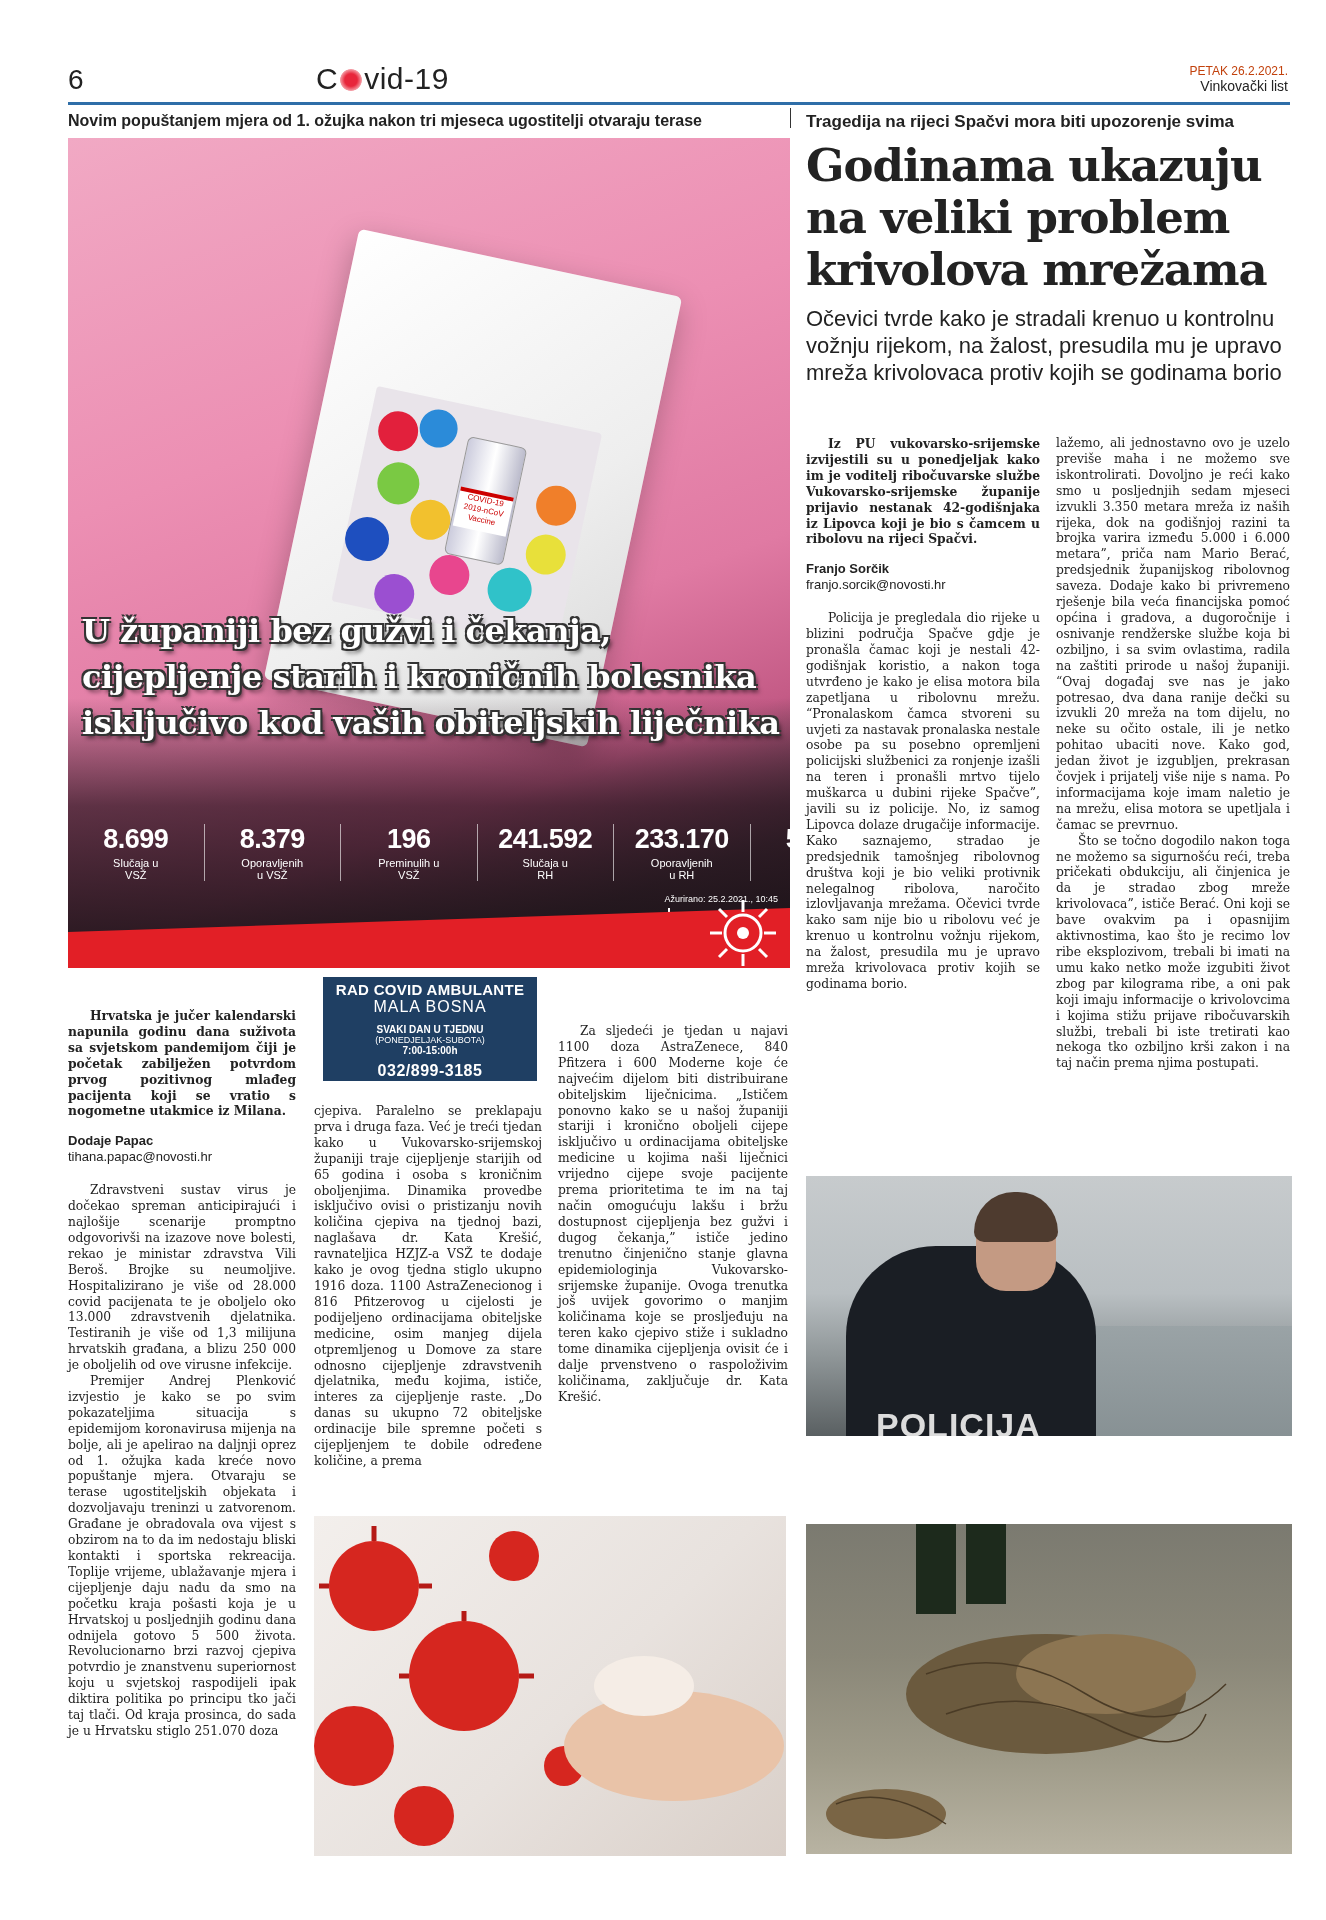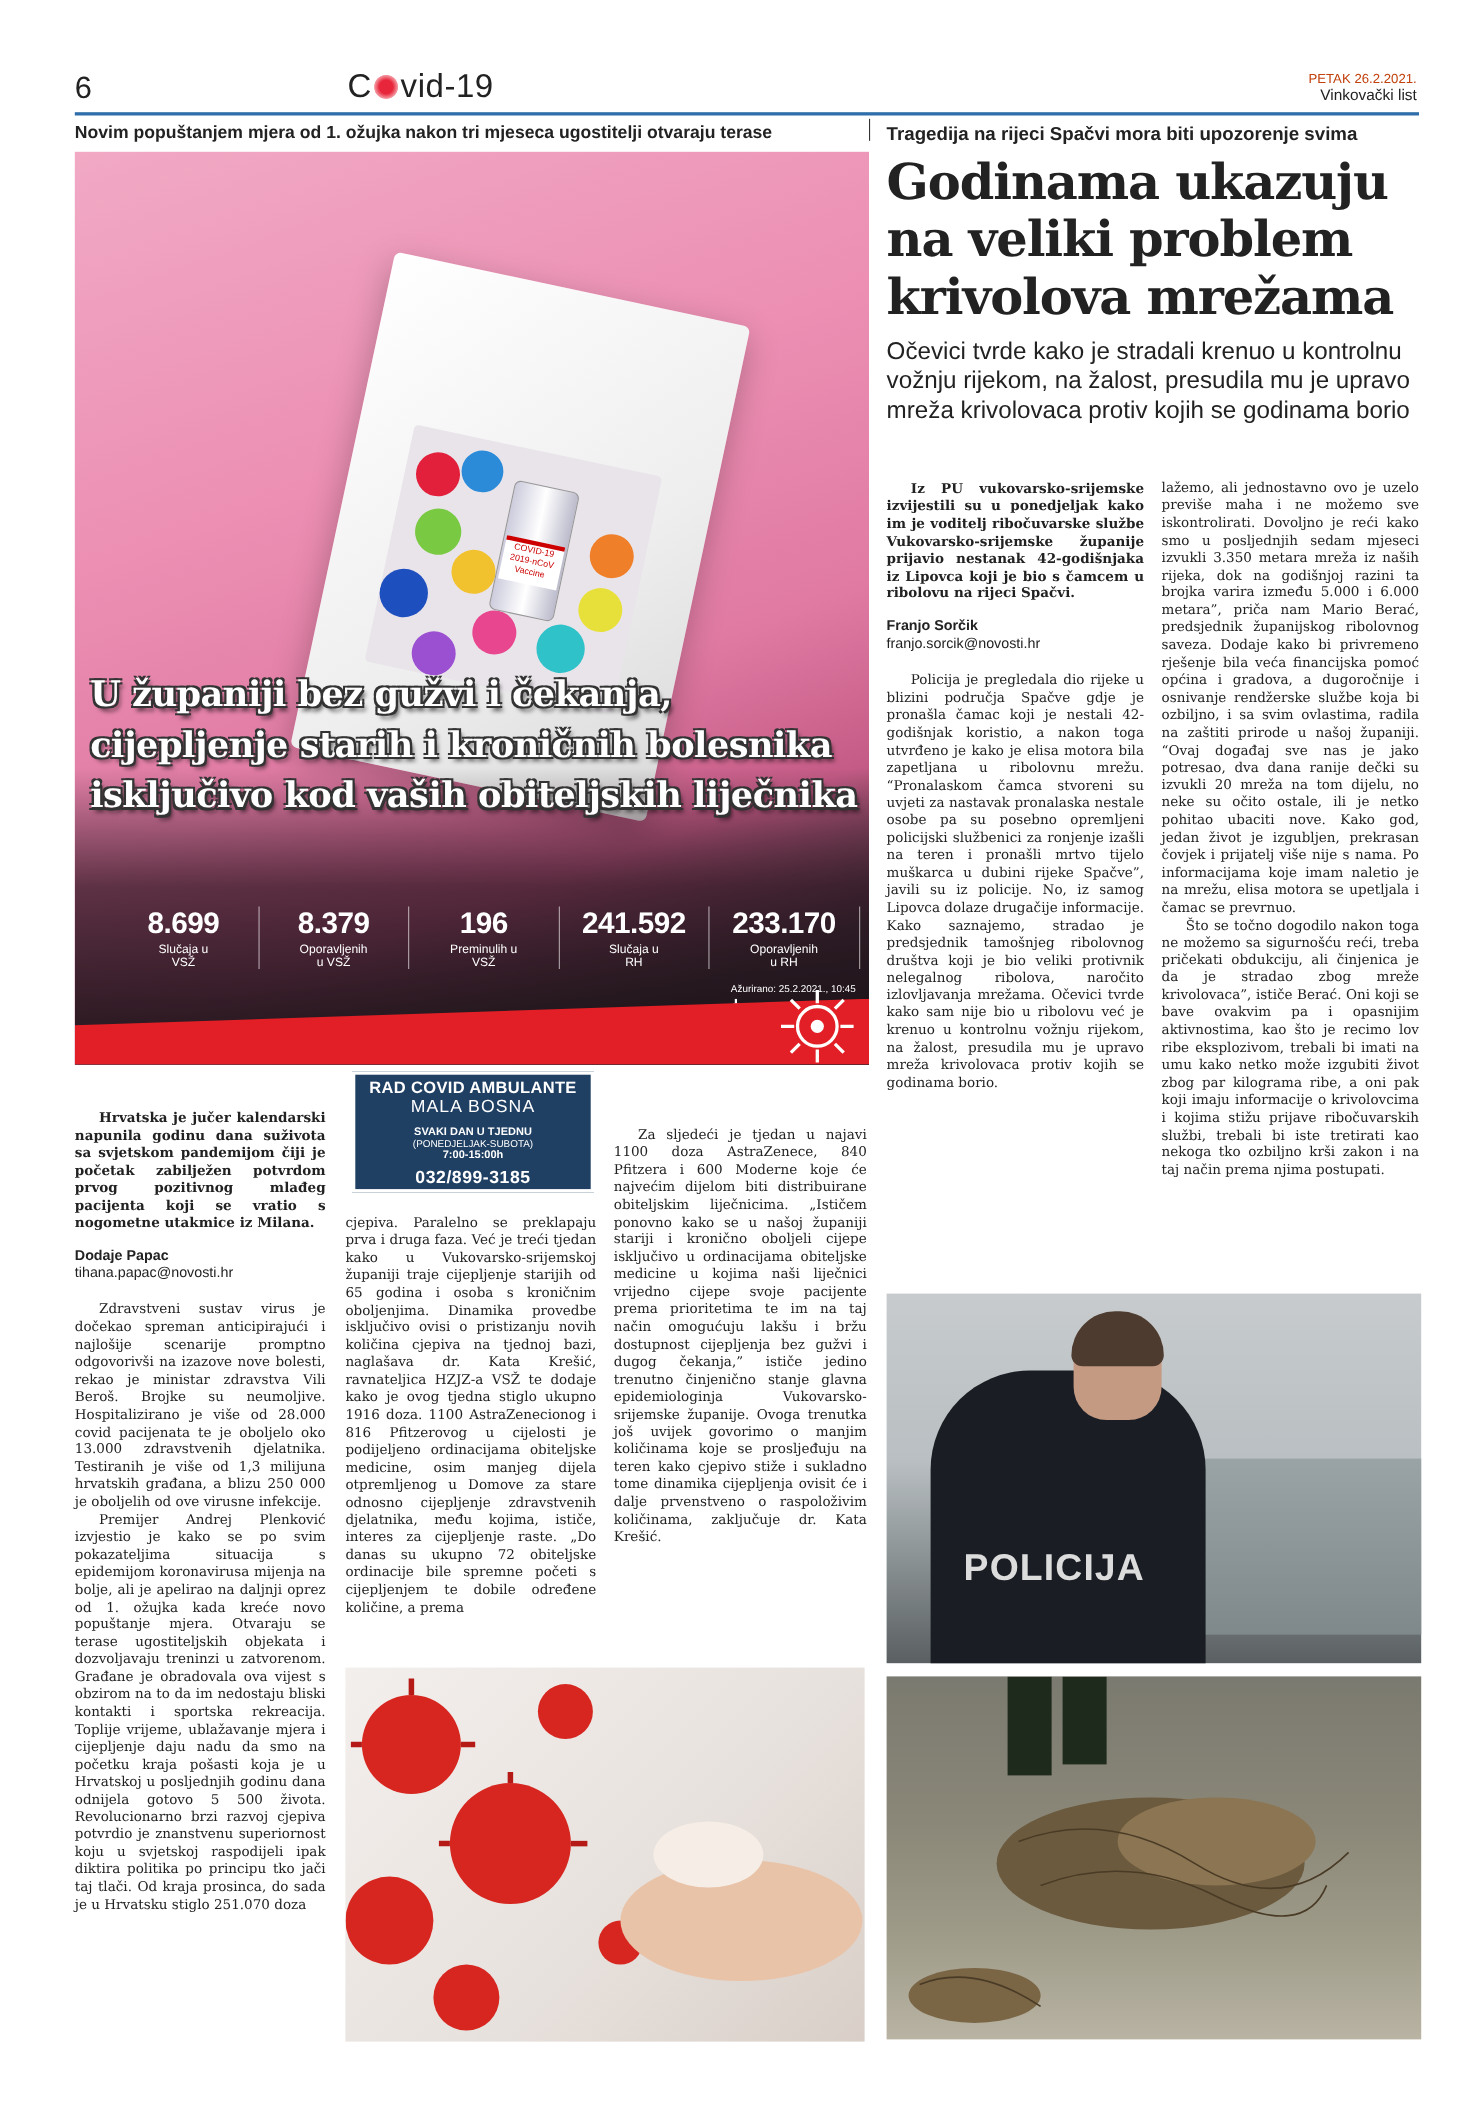--- a/index.html
+++ b/index.html
@@ -24,21 +24,21 @@
           background: linear-gradient(160deg, #f1a9c4 0%, #ec8fb3 35%, #e07aa3 60%, #c45b86 75%, #4a3440 88%, #201820 100%); }
   .box { position: absolute; left: 240px; top: 120px; width: 330px; height: 460px; transform: rotate(12deg);
          background: linear-gradient(135deg, #ffffff 0%, #eeeeee 60%, #d9d9d9 100%); border-radius: 6px; box-shadow: 0 10px 30px rgba(0,0,0,0.25); }
   .box-inner { position: absolute; left: 50px; top: 150px; width: 230px; height: 220px; background: #e9e4ea; border-radius: 4px; overflow: hidden; }
   .pom { position: absolute; border-radius: 50%; }
   .vial { position: absolute; left: 100px; top: 30px; width: 60px; height: 120px; background: linear-gradient(90deg, #ccd 0%, #fff 50%, #bbc 100%); border-radius: 6px; border: 1px solid #999; }
   .vial-label { position: absolute; left: 2px; top: 50px; width: 54px; height: 40px; background: #fff; border-top: 4px solid #c00; font-family: "Liberation Sans", sans-serif; font-size: 8px; color: #c00; text-align: center; line-height: 10px; }
   .hero-shade { position: absolute; left: 0; top: 560px; width: 100%; height: 270px; background: linear-gradient(180deg, rgba(40,20,30,0) 0%, rgba(40,20,30,0.7) 40%, rgba(25,18,22,0.95) 100%); }
   .hero-title { position: absolute; left: 14px; top: 470px; width: 700px; font-family: "DejaVu Serif", serif; font-size: 32px; line-height: 46px; color: #fff; font-weight: bold;
                 text-shadow: -2px -2px 0 #333, 2px -2px 0 #333, -2px 2px 0 #333, 2px 2px 0 #333, 3px 4px 4px rgba(0,0,0,0.6); letter-spacing: -0.5px; }
-  .stats { position: absolute; left: 0; top: 686px; width: 818px; display: flex; justify-content: space-around; margin-left: 31px; }
+  .stats { position: absolute; left: 0; top: 686px; width: 818px; display: flex; justify-content: space-around; }
   .stat { flex: 1; text-align: center; color: #fff; font-family: "Liberation Sans", sans-serif; border-right: 1px solid rgba(255,255,255,0.6); }
   .stat:last-child { border-right: none; }
   .stat-value { font-size: 27px; font-weight: bold; letter-spacing: -0.5px; }
   .stat-label { font-size: 11px; line-height: 12px; margin-top: 2px; white-space: pre-line; }
   .updated { position: absolute; right: 12px; top: 756px; color: #fff; font-family: "Liberation Sans", sans-serif; font-size: 9px; }
   .red-band { position: absolute; left: 0; top: 770px; width: 722px; height: 60px; background: #e21f26; clip-path: polygon(0 40%, 100% 0, 100% 100%, 0 100%); }
   .virus-icon { position: absolute; }
   .virus-icon svg { display: block; }
 
   
@@ -56,21 +56,21 @@
   .lead { font-weight: bold; }
   .author { font-family: "Liberation Sans", sans-serif; font-weight: bold; font-size: 13px; margin-top: 14px; }
   .email { font-family: "Liberation Sans", sans-serif; font-size: 13px; margin-bottom: 18px; }
 
   .right-title { position: absolute; left: 806px; top: 140px; width: 500px; font-family: "DejaVu Serif", serif; font-weight: bold; font-size: 45px; line-height: 52px; color: #222; letter-spacing: -1px; }
   .right-sub { position: absolute; left: 806px; top: 305px; width: 500px; font-family: "Liberation Sans", sans-serif; font-size: 22px; line-height: 27px; color: #222; }
 
   
   .photo-virus { position: absolute; left: 314px; top: 1516px; width: 472px; height: 340px; overflow: hidden;
                  background: linear-gradient(135deg, #f3efec 0%, #e8e2de 55%, #d9cfc8 100%); }
-  .photo-police { position: absolute; left: 806px; top: 1176px; width: 486px; height: 336px; overflow: hidden;
+  .photo-police { position: absolute; left: 806px; top: 1176px; width: 486px; height: 260px; overflow: hidden;
                   background: linear-gradient(180deg, #c7cbcd 0%, #b9bfc2 45%, #8e9597 70%, #5a6062 100%); }
   .photo-nets { position: absolute; left: 806px; top: 1524px; width: 486px; height: 330px; overflow: hidden;
                 background: linear-gradient(180deg, #7b7a70 0%, #8a8778 40%, #9e9a88 70%, #b8b3a2 100%); }
   .police-body { position: absolute; left: 40px; top: 70px; width: 250px; height: 280px; background: #1a1e24; border-radius: 90px 90px 0 0; }
   .police-head { position: absolute; left: 130px; top: 0px; width: 80px; height: 95px; background: #c49a83; border-radius: 40px 40px 30px 30px; }
   .police-hair { position: absolute; left: 128px; top: -4px; width: 84px; height: 50px; background: #4e3b2f; border-radius: 40px 40px 10px 10px; }
   .police-label { position: absolute; left: 70px; top: 230px; font-family: "Liberation Sans", sans-serif; font-weight: bold; font-size: 34px; color: #dcdcdc; letter-spacing: 1px; }
   .river { position: absolute; left: 250px; top: 150px; width: 240px; height: 160px; background: linear-gradient(180deg, #9aa3a6 0%, #7f898c 100%); }
 </style>
 </head>

